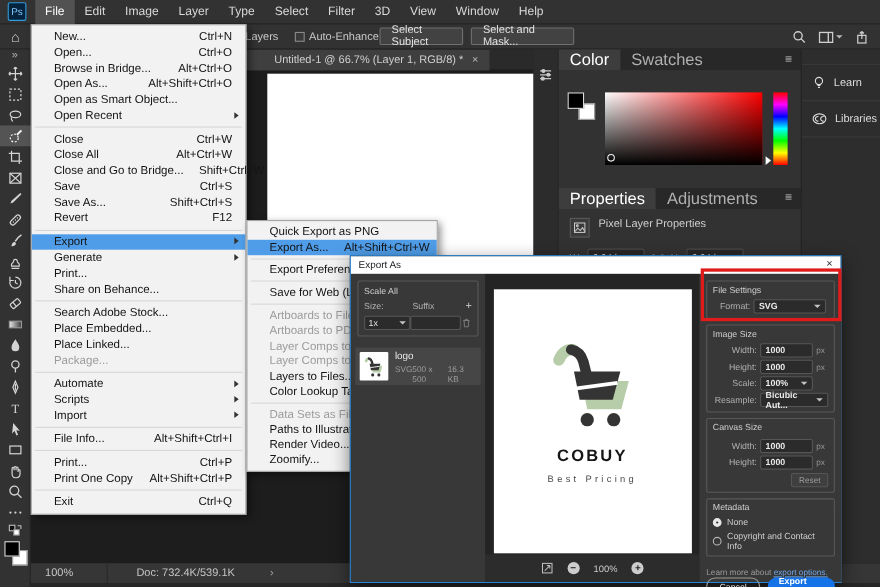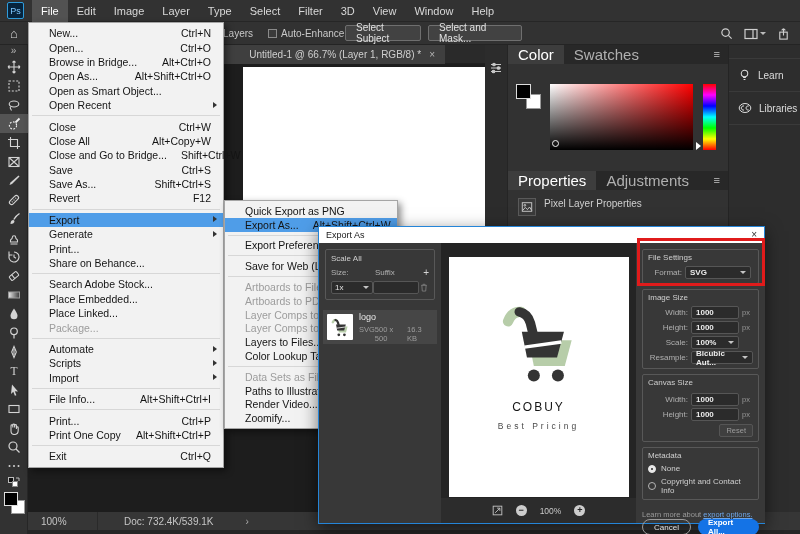--- a/index.html
+++ b/index.html
@@ -67,41 +67,41 @@
 .file-menu{left:28px;top:22px;width:196px;z-index:50}
 .export-menu{left:224px;top:200px;width:174px;z-index:55}
 .mi{position:relative;display:flex;justify-content:space-between;align-items:center;height:14.4px;padding:0 12px 0 20px;white-space:nowrap;cursor:default}
 .export-menu .mi{height:13.8px}
 .mi .sc{margin-left:14px}
 .mi.hl{background:#4f9de8}
 .mi.dis{color:#9c9c9c}
 .mi.arrow::after{content:"";position:absolute;right:6px;top:50%;margin-top:-3.5px;border-left:4.5px solid #333;border-top:3.5px solid transparent;border-bottom:3.5px solid transparent}
 .sep{height:1px;background:#d7d7d7;margin:3px 3px}
 
-.dialog{position:absolute;left:318px;top:226px;width:447px;height:298px;z-index:60;border:1px solid #2585d8;background:#383838;box-shadow:0 5px 16px rgba(0,0,0,.55);display:flex;flex-direction:column}
+.dialog{position:absolute;left:318px;top:232px;width:447px;height:298px;z-index:60;border:1px solid #2585d8;background:#383838;box-shadow:0 5px 16px rgba(0,0,0,.55);display:flex;flex-direction:column}
 .dlg-title{height:16px;background:#fff;display:flex;align-items:center;justify-content:space-between;padding:0 7px;font-size:9px;color:#1a1a1a;flex:0 0 16px}
 .dlg-close{color:#333;font-size:10px;line-height:10px}
 .dlg-body{flex:1;display:flex;position:relative;min-height:0}
 .dlg-left{width:122px;background:#383838;padding:6px;flex:0 0 122px}
 .group{border:1px solid #585858;border-radius:2px;padding:4px 5px 5px;position:relative}
 .group-label{font-size:8px;color:#cfcfcf;margin-bottom:4px}
 .sa-labels{display:flex;align-items:center;font-size:8px;color:#b2b2b2}
 .sa-size{width:44px}.sa-suffix{flex:1}.sa-add{color:#d5d5d5;font-size:10px}
 .sa-controls{display:flex;gap:0;margin-top:3px;align-items:center}
 .mini-select{width:42px;height:13px;background:#2b2b2b;border:1px solid #565656;border-radius:2px;font-size:8px;color:#e3e3e3;display:flex;align-items:center;justify-content:space-between;padding:0 3px}
 .chev{border-top:3.5px solid #c5c5c5;border-left:3px solid transparent;border-right:3px solid transparent}
 .mini-input{height:13px;background:#2b2b2b;border:1px solid #565656;border-radius:2px;flex:1}
 .layer-row{margin:10px -2px 0;background:#464646;height:34px;display:flex;align-items:center;padding:0 4px;gap:6px}
 .thumb{width:26px;height:26px;background:#fff;border-radius:1px;display:flex;align-items:center;justify-content:center;flex:0 0 26px}
 .layer-meta{flex:1;min-width:0}
 .layer-name{color:#e8e8e8;font-size:9px;margin-bottom:3px}
 .layer-sub{display:flex;justify-content:space-between;color:#9d9d9d;font-size:7.5px}
 .dlg-center{width:195px;flex:0 0 195px;background:#242424;position:relative;display:flex;flex-direction:column;align-items:center}
 .preview-canvas{margin-top:14px;width:180px;height:240px;background:#fff;display:flex;flex-direction:column;align-items:center}
-.logo-title{margin-top:15px;font-size:12px;font-weight:normal;letter-spacing:2px;color:#151515}
+.logo-title{margin-top:15px;font-size:15px;font-weight:bold;letter-spacing:2px;color:#151515}
 .logo-sub{margin-top:7px;font-size:8.5px;letter-spacing:3px;color:#4a4a4a}
 .preview-bar{position:absolute;bottom:0;left:0;right:0;height:25px;background:#2c2c2c;display:flex;align-items:center;justify-content:center;gap:13px}
 .circle-btn{width:11px;height:11px;border-radius:50%;background:#cdcdcd;color:#222;font-size:9px;line-height:10px;text-align:center;font-weight:bold}
 .pv-zoom{font-size:8.5px;color:#c9c9c9}
 .dlg-right{flex:1;background:#383838;padding:6px 6px 5px;display:flex;flex-direction:column;position:relative}
 .red-box{position:absolute;left:1px;right:0;top:-5px;height:48px;border:3px solid #e01b1b;z-index:10;pointer-events:none}
 .grp{border:1px solid #585858;border-radius:2px;padding:3px 5px 4px;margin-bottom:5px}
 .frow{display:flex;align-items:center;gap:3px;margin-top:2px}
 .flab{width:40px;text-align:right;font-size:8px;color:#b0b0b0;flex:0 0 40px}
 .fval{height:13px;background:#2b2b2b;border:1px solid #565656;border-radius:2px;font-size:8px;font-weight:bold;color:#ececec;display:flex;align-items:center;padding:0 4px}
@@ -470,21 +470,21 @@
         <span class="lab">Open Recent</span>
         <span class="sc"></span>
       </div>
       <div class="sep"></div>
       <div class="mi">
         <span class="lab">Close</span>
         <span class="sc">Ctrl+W</span>
       </div>
       <div class="mi">
         <span class="lab">Close All</span>
-        <span class="sc">Alt+Copy+W</span>
+        <span class="sc">Alt+Ctrl+W</span>
       </div>
       <div class="mi">
         <span class="lab">Close and Go to Bridge...</span>
         <span class="sc">Shift+Ctrl+W</span>
       </div>
       <div class="mi">
         <span class="lab">Save</span>
         <span class="sc">Ctrl+S</span>
       </div>
       <div class="mi">

